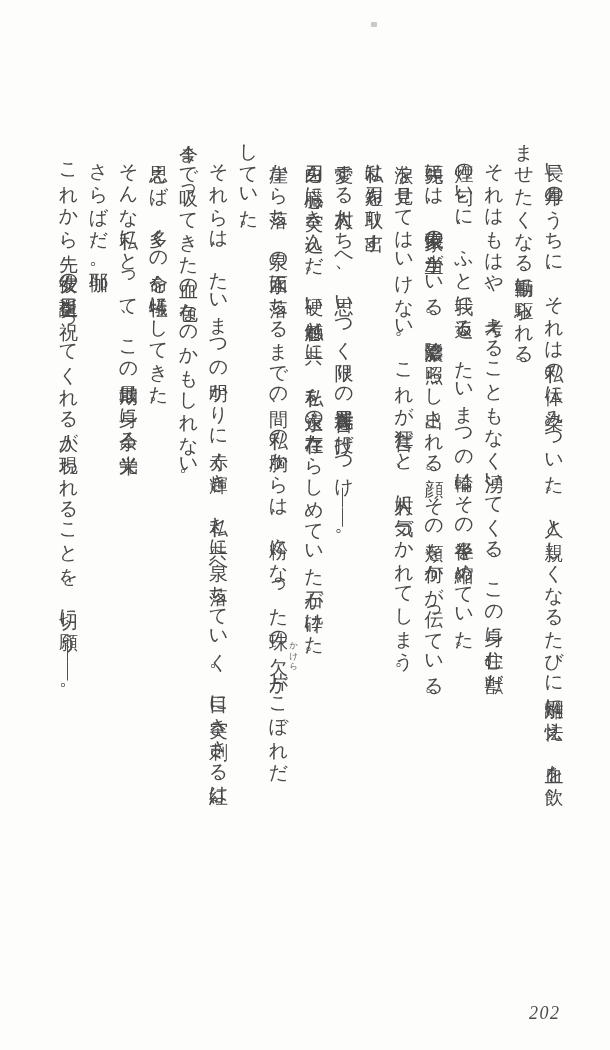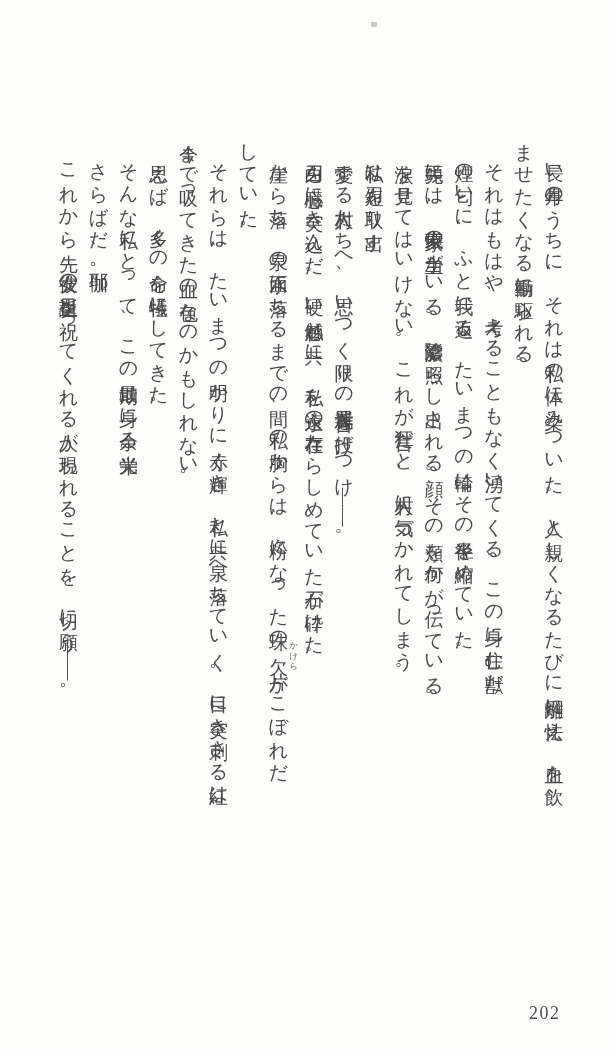--- a/index.html
+++ b/index.html
@@ -38,20 +38,21 @@
   }
   ruby rt {
     font-size: 8.5px;
     letter-spacing: 0;
     color: #5a5a5a;
   }
   .page-number {
     position: absolute;
     left: 529px;
     top: 1003px;
+    font-style: italic;
     font-size: 18px;
     color: #4d4d4d;
     letter-spacing: 1.5px;
   }
   .scan-artifact {
     position: absolute;
     left: 371px;
     top: 22px;
     width: 6px;
     height: 5px;

